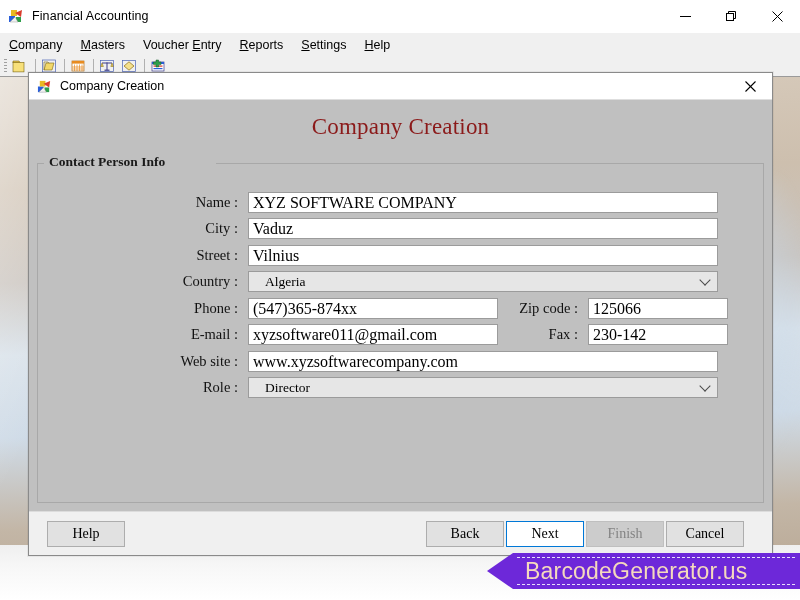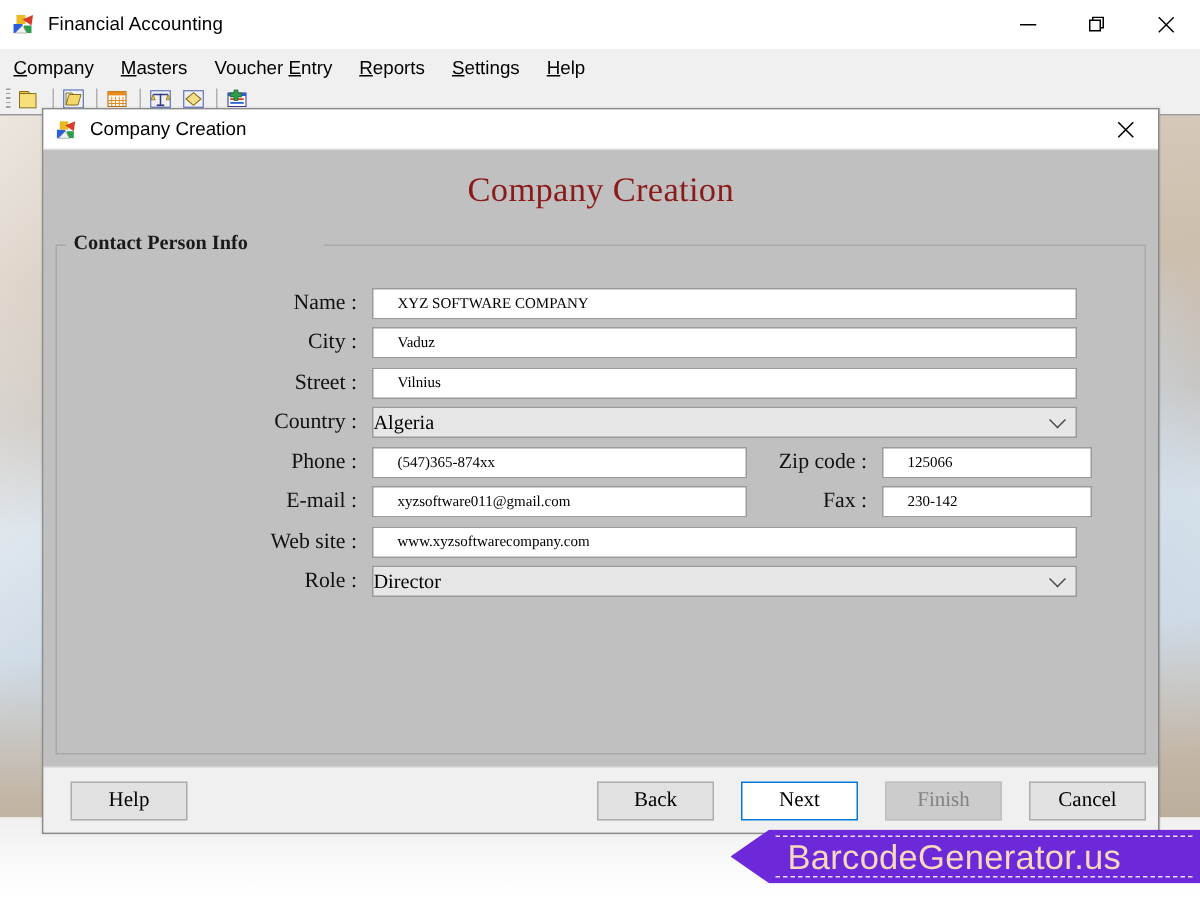--- a/index.html
+++ b/index.html
@@ -138,32 +138,32 @@
   }
   .row{ display:flex; align-items:center; height:26.5px; }
   .lbl{
     font-family:"Liberation Serif", serif; font-size:14.5px; color:#111;
     text-align:right; padding-right:10px;
   }
   .lbl-main{ width:192px; }
   .fld{
     background:#ffffff; border:1px solid #9b9b9b;
     height:21px; line-height:19px;
-    font-family:"Liberation Serif", serif; font-size:10px; color:#000;
-    padding:0 16px; white-space:pre; overflow:hidden;
+    font-family:"Liberation Serif", serif; font-size:16px; color:#000;
+    padding:0 4px; white-space:pre; overflow:hidden;
   }
   .fld-wide{ width:470px; }
   .fld-half{ width:250px; }
   .fld-small{ width:140px; }
   .lbl-right{ width:90px; }
   .combo{
     background:#e6e6e6; border:1px solid #9b9b9b;
     height:21px; width:470px; position:relative;
     font-family:"Liberation Serif", serif; font-size:13.5px; color:#000;
-    line-height:19px; padding:0 0;
+    line-height:19px; padding:0 16px;
   }
   .combo .chev{
     position:absolute; right:7px; top:4px; width:9px; height:9px;
   }
   .combo .chev::before{
     content:""; position:absolute; left:0; top:0;
     width:7px; height:7px; border-right:1.4px solid #4a4a4a;
     border-bottom:1.4px solid #4a4a4a; transform:rotate(45deg);
   }
 
@@ -180,21 +180,21 @@
     display:flex; align-items:center; justify-content:center;
     cursor:default;
   }
   .btn-default{
     background:#ffffff; border:1px solid #0078d7;
     box-shadow:inset 0 0 0 1px #ffffff;
     text-align:right;
   }
   .btn-disabled{ color:#838383; background:#cccccc; border-color:#bfbfbf; }
   #btn-help{ margin-left:18px; }
-  #right-btns{ margin-left:auto; margin-right:8px; display:flex; gap:18px; }
+  #right-btns{ margin-left:auto; margin-right:28px; display:flex; gap:2px; }
 
   
   #watermark{
     position:absolute; left:487px; top:553px; width:313px; height:36px;
     background:#6d28d9;
     clip-path:polygon(26px 0, 100% 0, 100% 100%, 26px 100%, 0 50%);
     display:flex; align-items:center;
   }
   #watermark::after{
     content:""; position:absolute; left:30px; right:5px; top:4px; bottom:4px;

